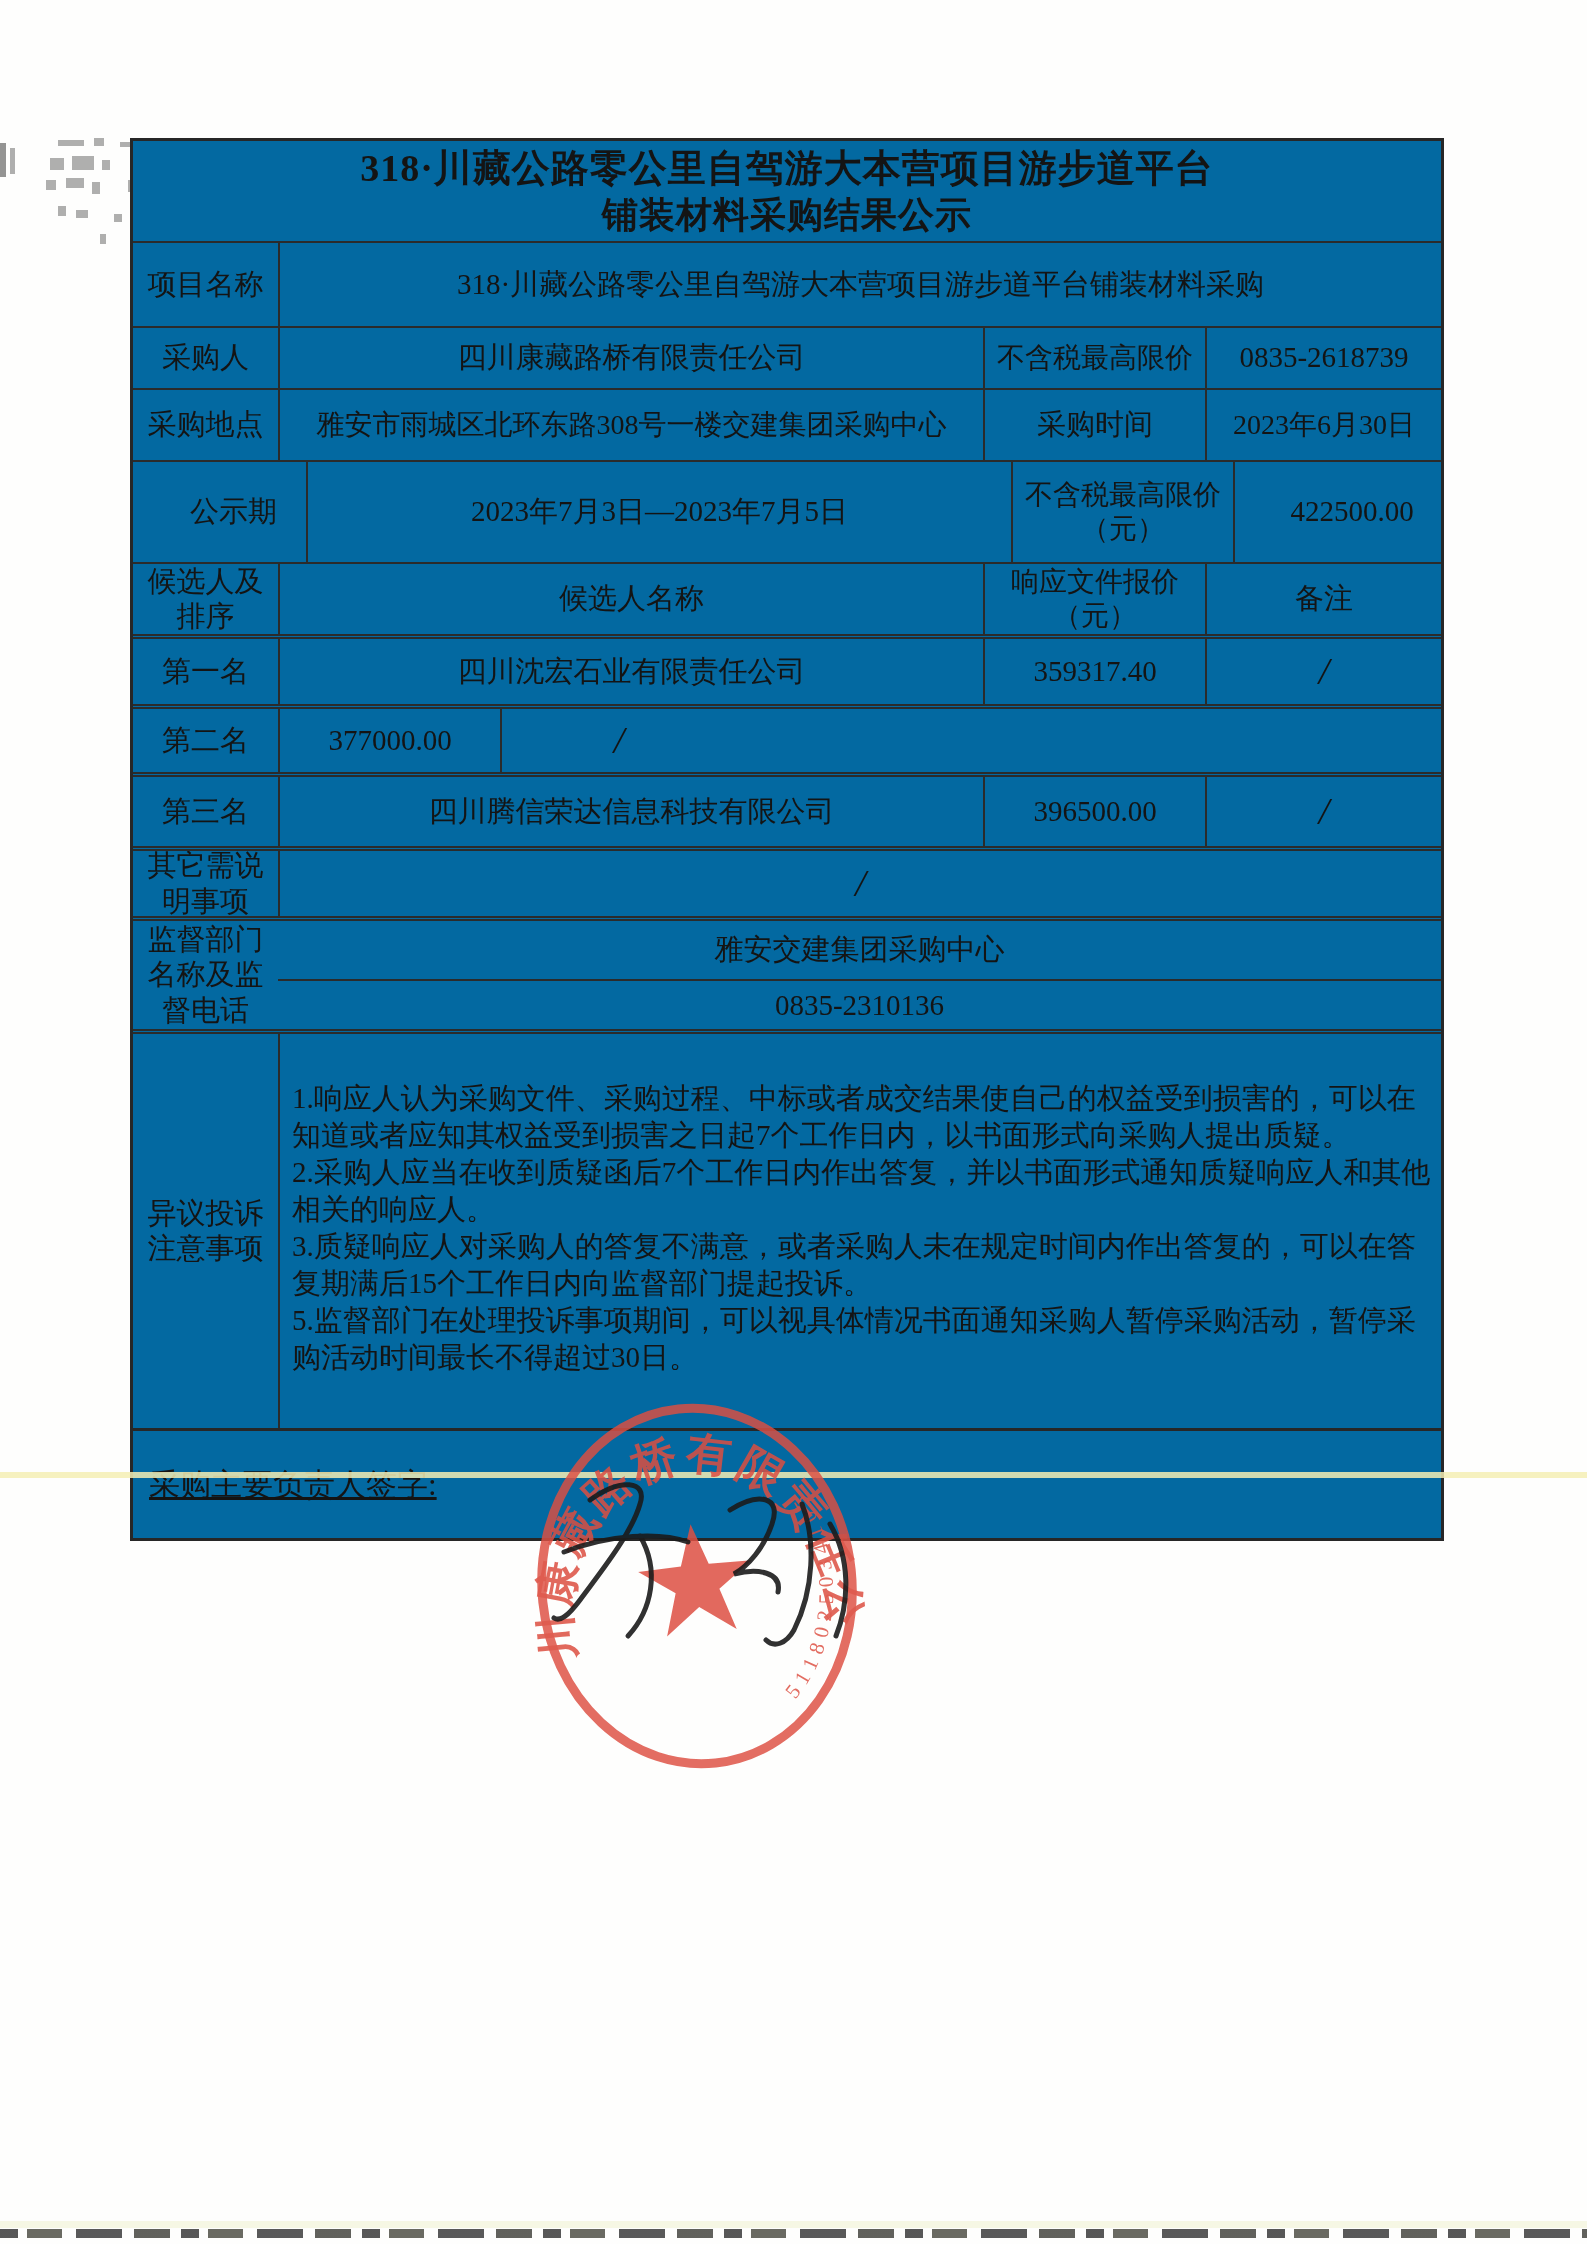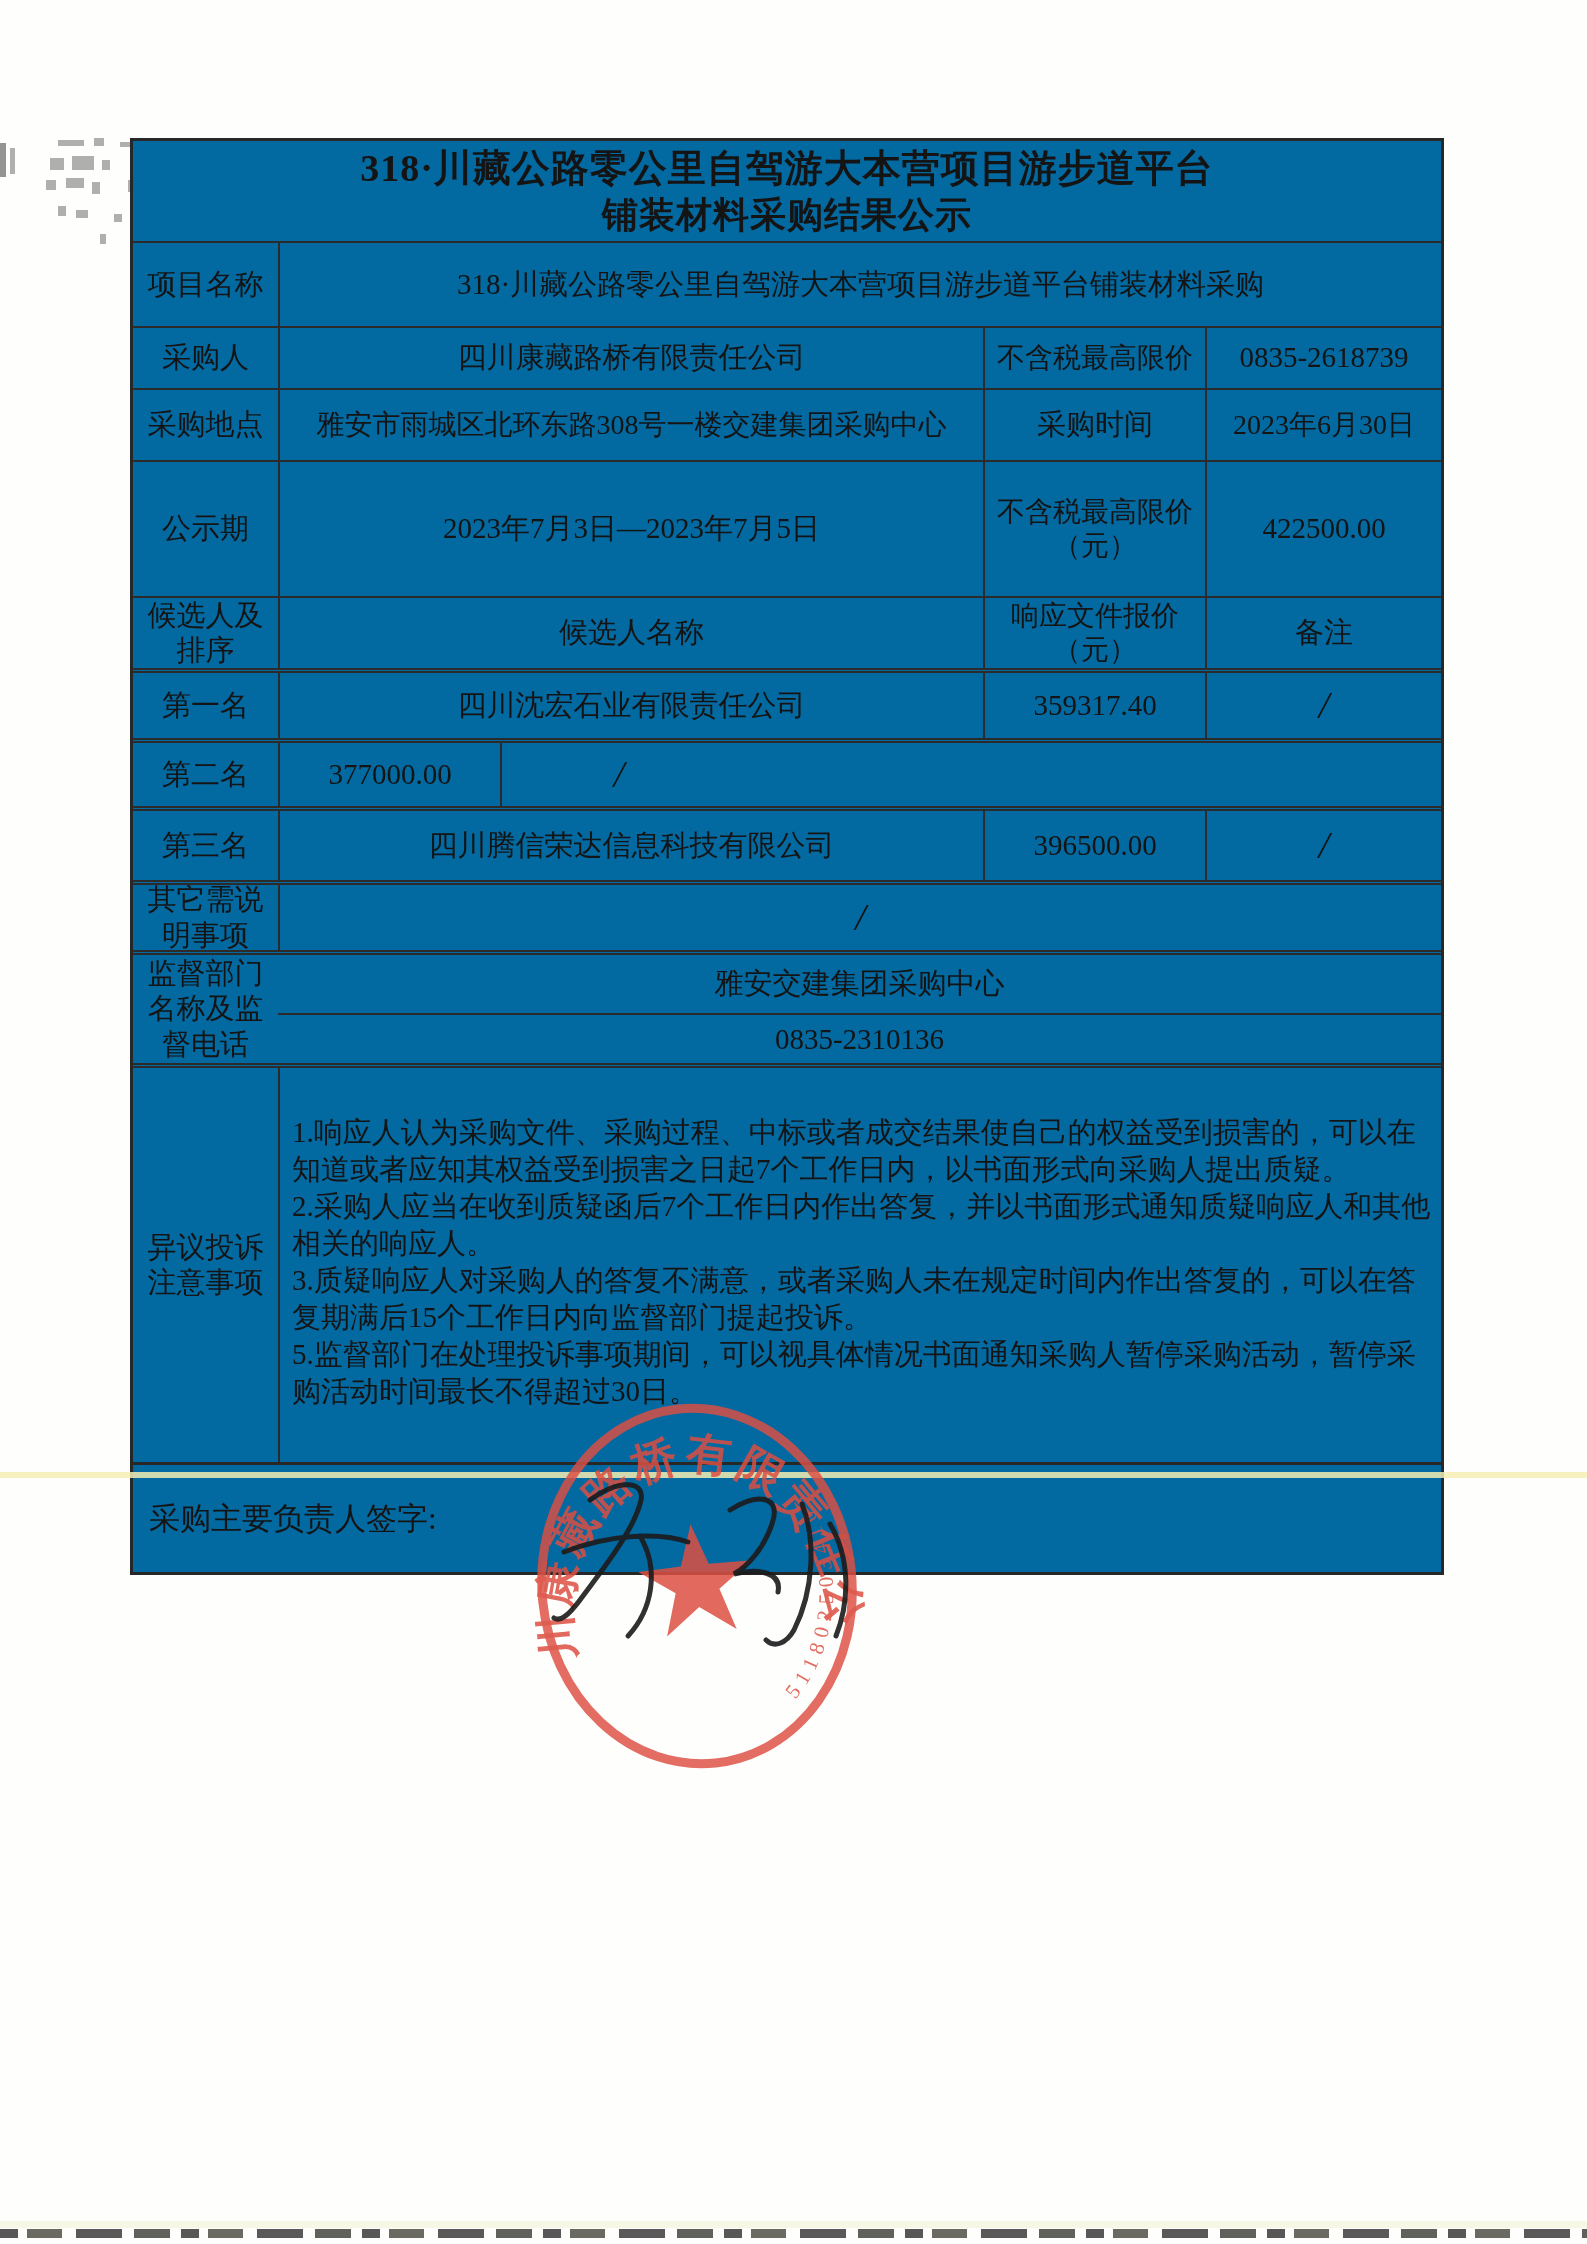--- a/index.html
+++ b/index.html
@@ -38,21 +38,21 @@
   .tight{font-size:28px;}
   .slash{font-size:38px;font-style:italic;}
   .sup-wrap{flex:none;width:1163px;display:flex;flex-direction:column;padding:0;}
   .sup-row{box-sizing:border-box;display:flex;align-items:center;justify-content:center;font-size:29px;}
   .sup-row.b{border-top:2px solid #2b2b2b;}
   .objection-cell{
     flex-direction:column;align-items:flex-end;justify-content:flex-start;
     text-align:left;padding:46px 10px 8px 12px;font-size:29px;line-height:37px;
   }
   .objection-cell p{margin:0;}
-  .sig-cell{justify-content:flex-start;padding-left:16px;font-size:31px;}
+  .sig-cell{justify-content:flex-start;padding-left:16px;font-size:31px;text-decoration:underline;}
   
   .smudge{position:absolute;left:10px;top:118px;opacity:.55;filter:blur(0.6px);}
   .edge-tick{position:absolute;left:0;top:143px;width:6px;height:34px;background:#4c4c4c;opacity:.6;}
   .ghost-marks{position:absolute;left:1060px;top:180px;opacity:.22;}
   .yellow-line{position:absolute;left:0;top:1472px;width:1587px;height:6px;background:#f5efb4;opacity:.85;}
   .bottom-tint{position:absolute;left:0;top:2221px;width:1587px;height:7px;background:#eff0cf;opacity:.55;}
   .bottom-speckle{
     position:absolute;left:0;top:2229px;width:1587px;height:9px;opacity:.8;
     background:repeating-linear-gradient(90deg,
       #2e2e2e 0 18px, transparent 18px 27px,
@@ -122,21 +122,21 @@
       <div class="cell c4">0835-2618739</div>
     </div>
 
     <div class="row" style="height:72px;">
       <div class="cell cfirst c1">采购地点</div>
       <div class="cell c2 tight">雅安市雨城区北环东路308号一楼交建集团采购中心</div>
       <div class="cell c3">采购时间</div>
       <div class="cell c4 tight">2023年6月30日</div>
     </div>
 
-    <div class="row" style="height:136px;">
+    <div class="row" style="height:102px;padding-left:28px;">
       <div class="cell cfirst c1">公示期</div>
       <div class="cell c2">2023年7月3日—2023年7月5日</div>
       <div class="cell c3 tight">不含税最高限价（元）</div>
       <div class="cell c4">422500.00</div>
     </div>
 
     <div class="row" style="height:72px;">
       <div class="cell cfirst c1">候选人及排序</div>
       <div class="cell c2">候选人名称</div>
       <div class="cell c3 tight">响应文件报价（元）</div>

